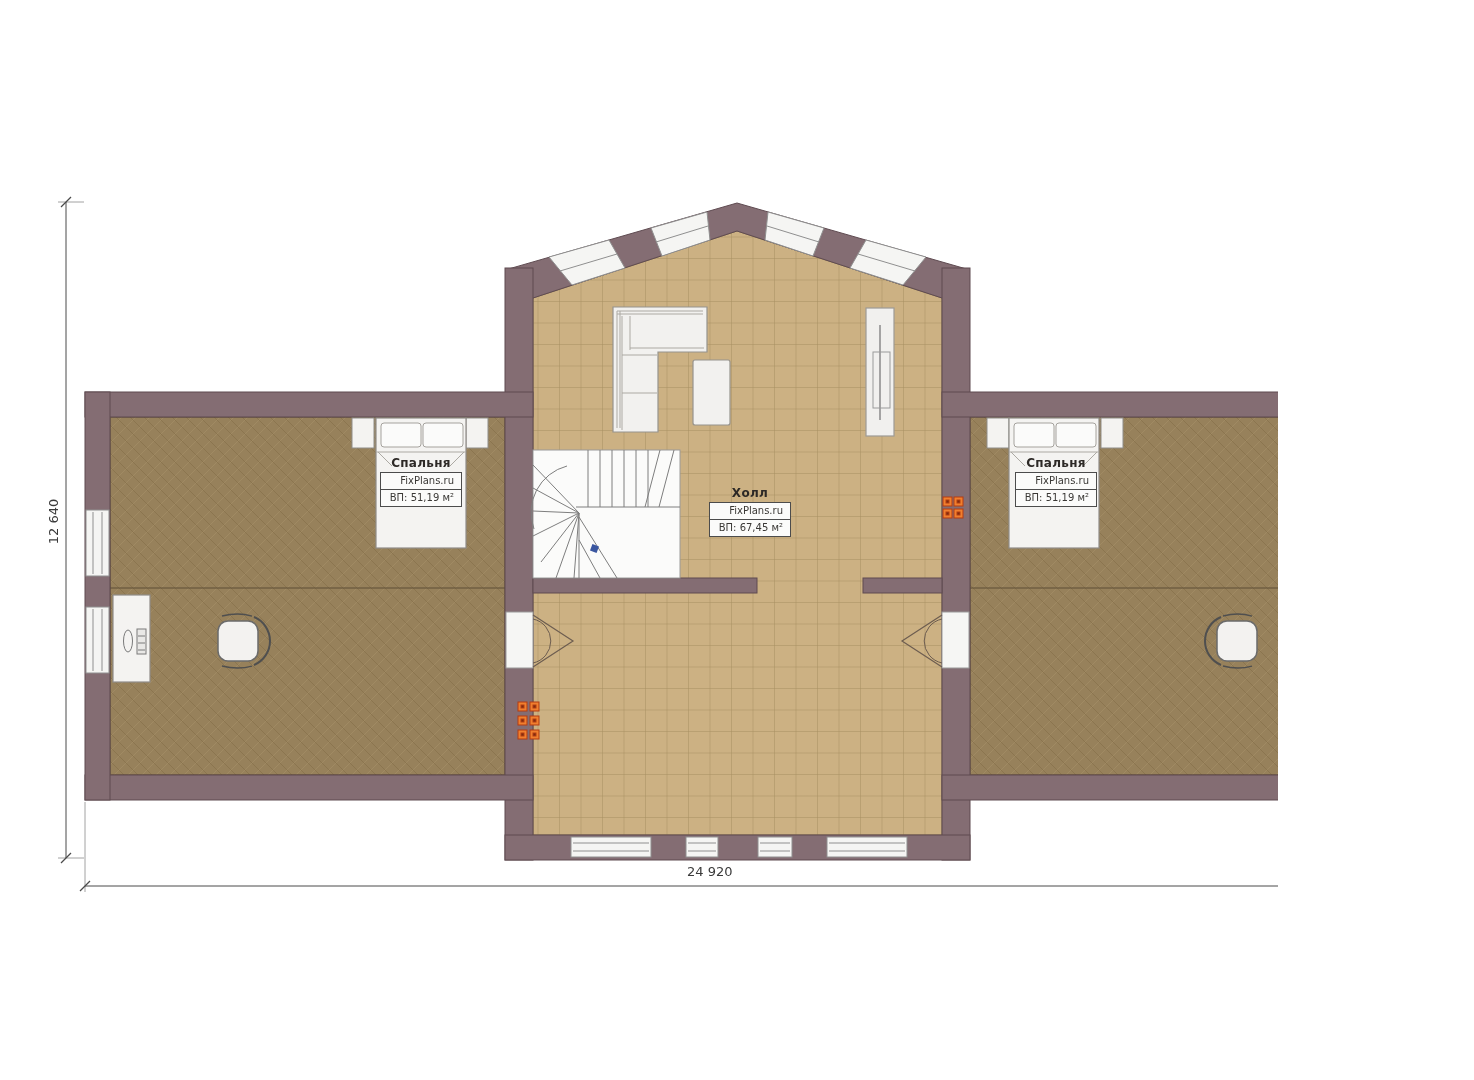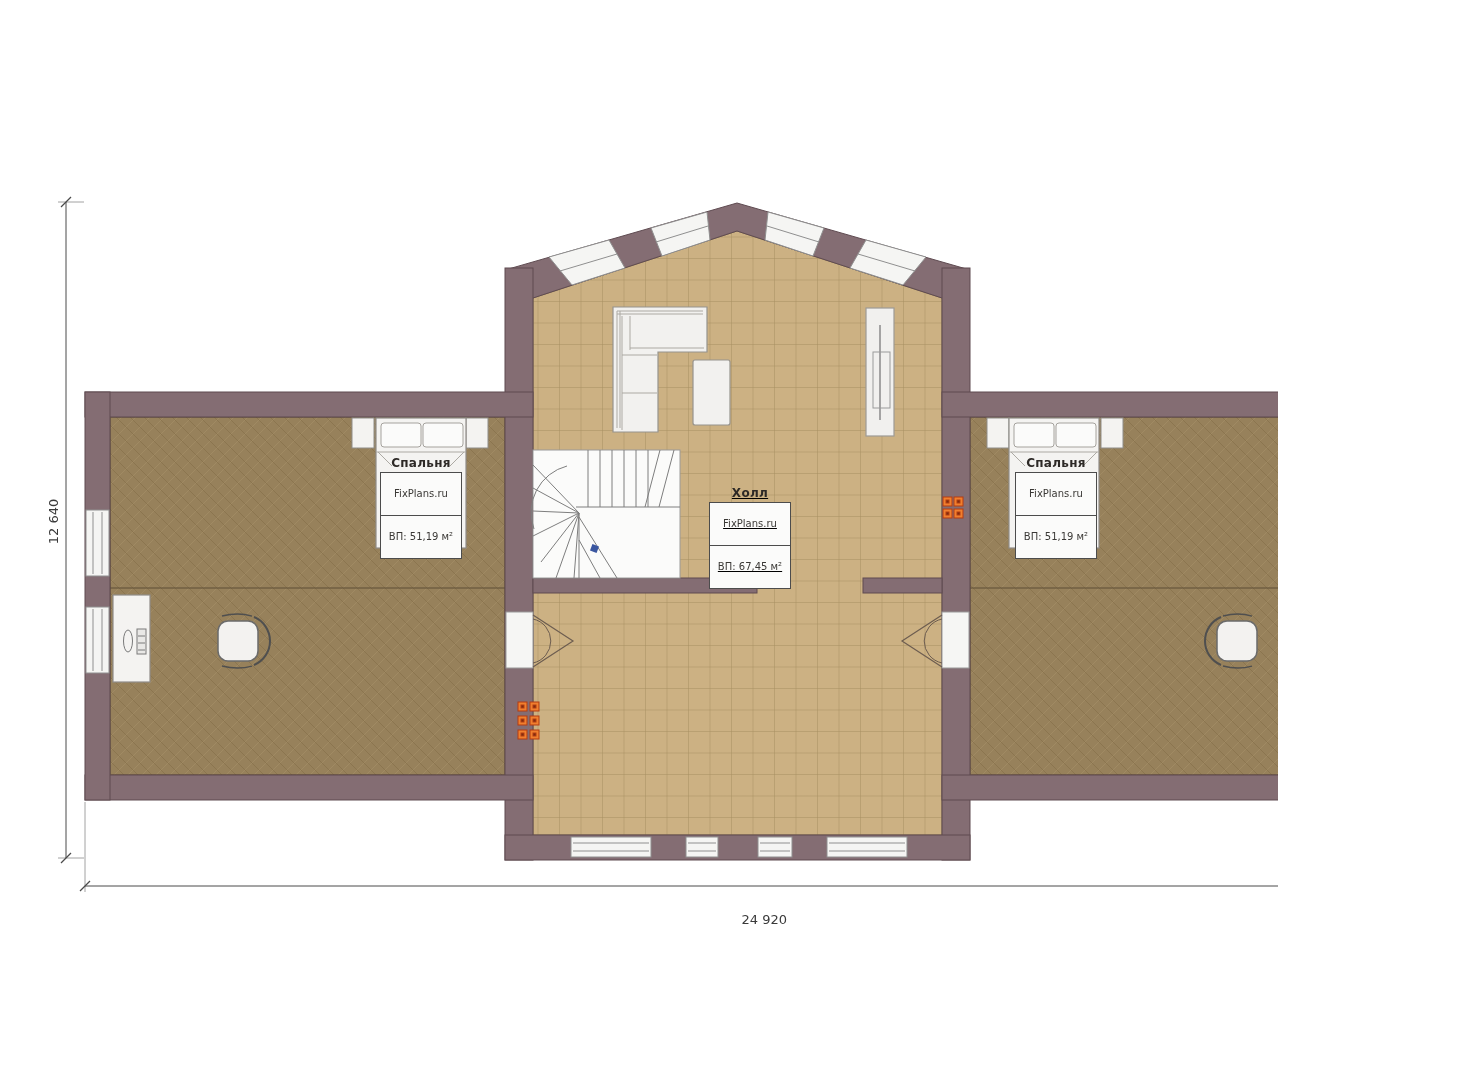--- a/index.html
+++ b/index.html
@@ -3,24 +3,24 @@
 <meta charset="utf-8">
 <style>
   html,body{margin:0;padding:0;background:#ffffff;}
   .canvas{position:relative;width:1278px;height:1080px;background:#ffffff;
           font-family:"DejaVu Sans","Liberation Sans",sans-serif;overflow:hidden;}
   svg{position:absolute;left:0;top:0;}
   .room-label{position:absolute;display:flex;flex-direction:column;align-items:center;
               transform:translateX(-50%);z-index:5;}
   .room-name{font-size:12px;font-weight:bold;color:#2d2926;margin-bottom:3px;letter-spacing:.3px;}
   .label-box{background:#fbfbfa;border:1px solid #4c4c4c;font-size:10px;line-height:14px;
-             padding:14px 7px;color:#3a3835;margin-top:-1px;white-space:nowrap;min-width:66px;text-align:center;}
+             padding:1px 7px;color:#3a3835;margin-top:-1px;white-space:nowrap;min-width:66px;text-align:right;}
   .dim-label{position:absolute;font-size:13px;color:#3a3a3a;z-index:5;}
   .dim-v{left:8px;top:514px;width:90px;text-align:center;transform:rotate(-90deg);transform-origin:50% 50%;}
-  .dim-h{left:687px;top:912px;width:100px;text-align:right;}
+  .dim-h{left:687px;top:864px;width:100px;text-align:left;}
 </style>
 </head>
 <body>
 
 <div class="canvas">
 
 <svg width="1474" height="1080" viewBox="0 0 1474 1080">
   <defs>
     <pattern id="tileP" width="21.5" height="21.5" patternUnits="userSpaceOnUse">
       <rect width="21.5" height="21.5" fill="#ccb183"></rect>
@@ -250,21 +250,21 @@
     <line x1="1385" y1="891" x2="1395" y2="881" stroke-width="1.3"></line>
   </g>
 </svg>
 
 <div class="room-label" style="left:421px;top:456px;">
   <div class="room-name">Спальня</div>
   <div class="label-box">FixPlans.ru</div>
   <div class="label-box">ВП: 51,19 м²</div>
 </div>
 
-<div class="room-label" style="left:750px;top:486px;text-decoration:underline;">
+<div class="room-label" style="left:750px;top:486px;">
   <div class="room-name">Холл</div>
   <div class="label-box">FixPlans.ru</div>
   <div class="label-box">ВП: 67,45 м²</div>
 </div>
 
 <div class="room-label" style="left:1056px;top:456px;">
   <div class="room-name">Спальня</div>
   <div class="label-box">FixPlans.ru</div>
   <div class="label-box">ВП: 51,19 м²</div>
 </div>

